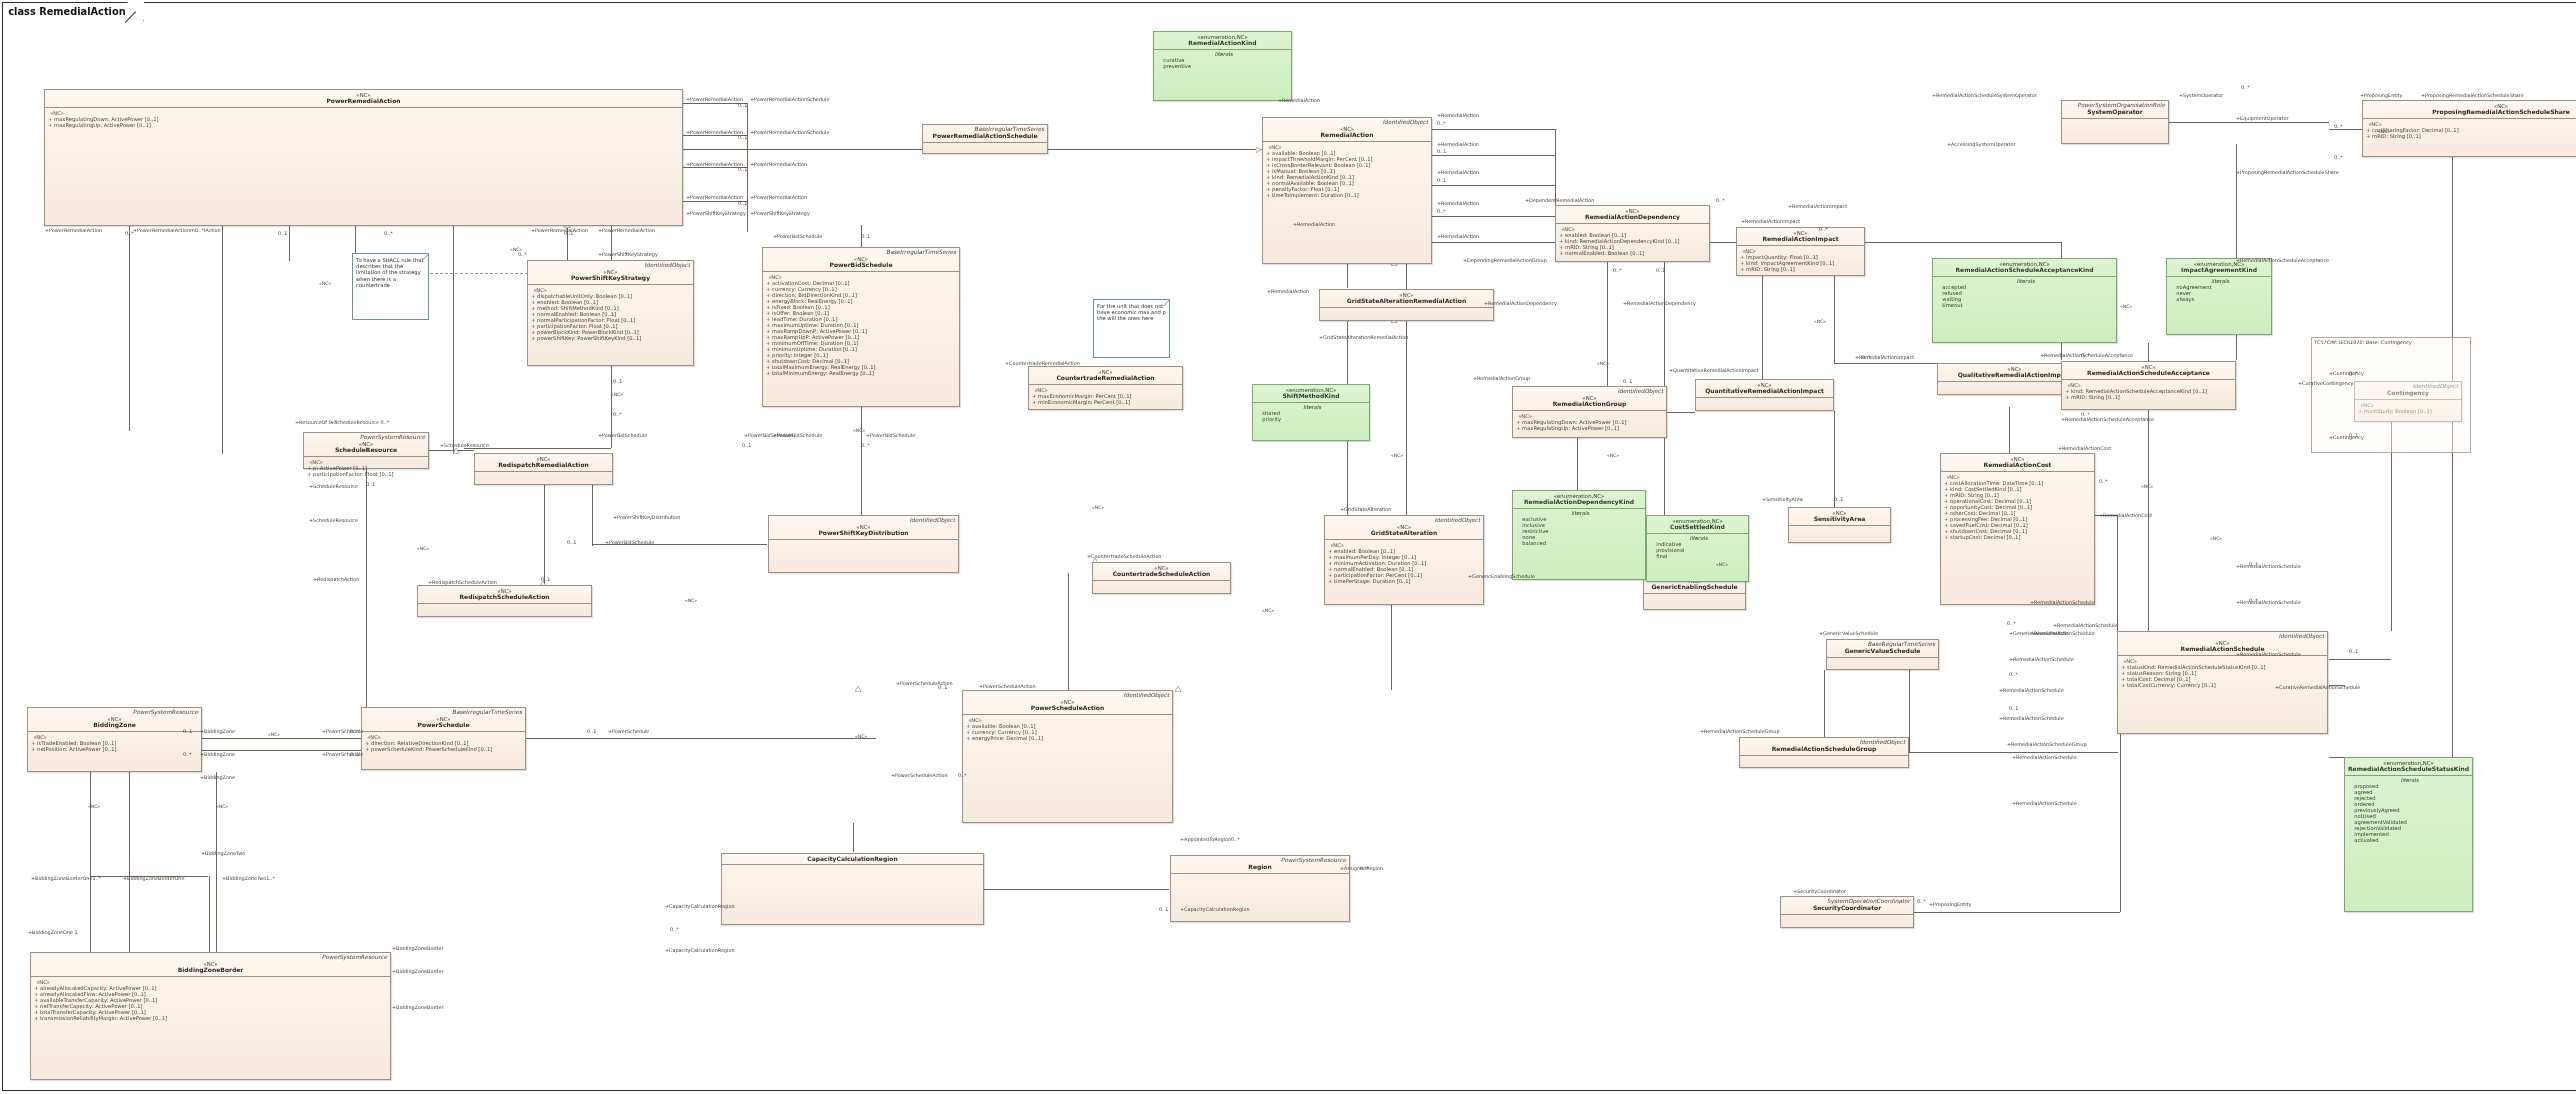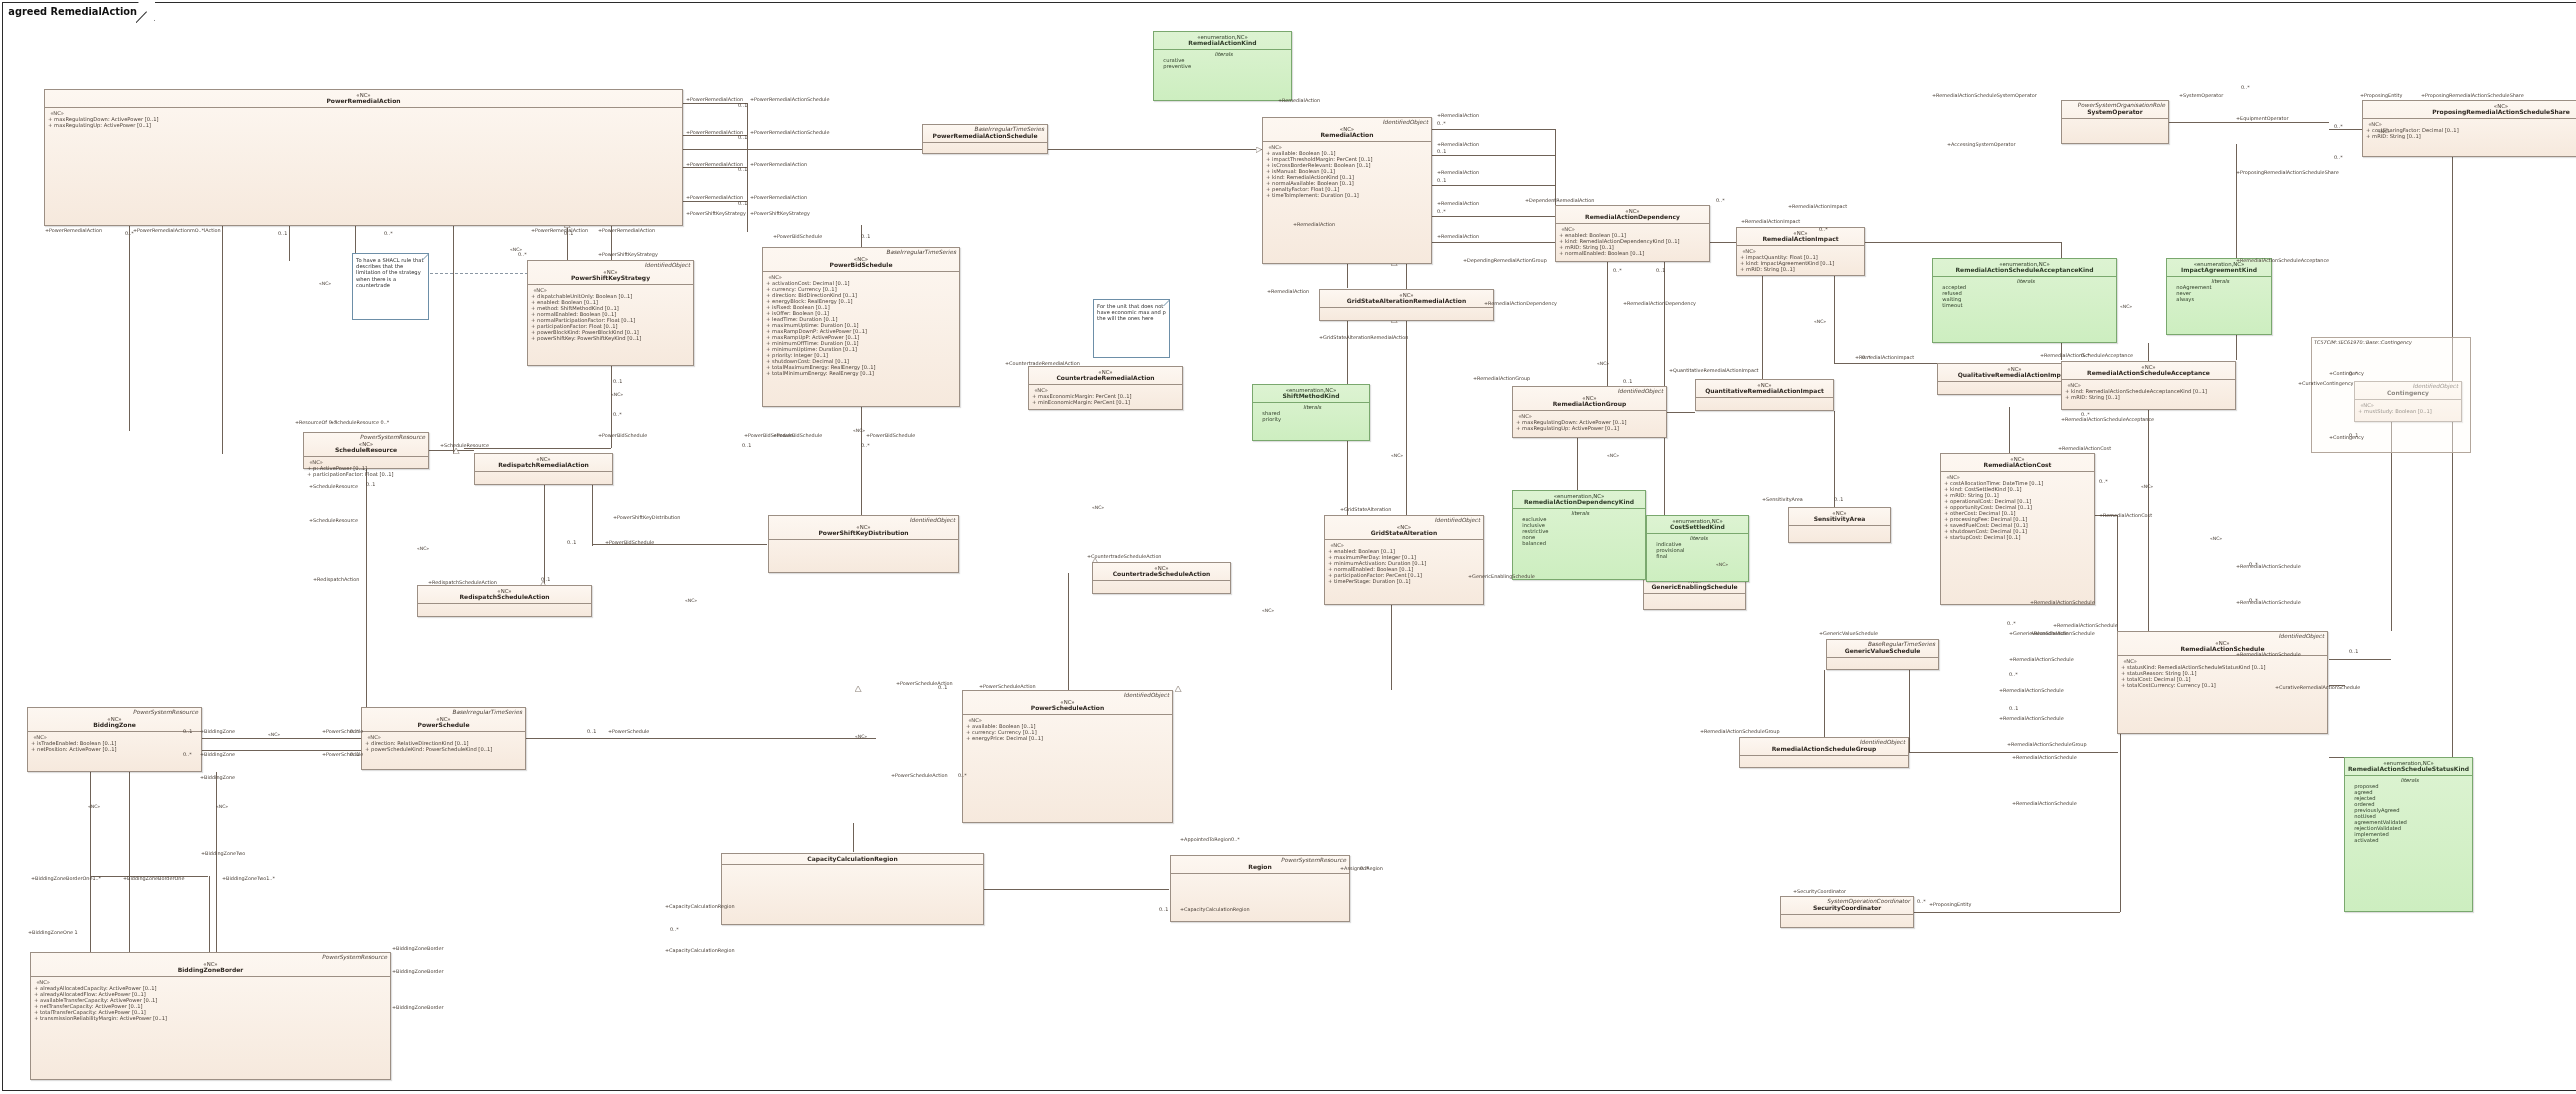--- a/index.html
+++ b/index.html
@@ -64,21 +64,21 @@
   .tri-o{position:absolute;width:6.7px;height:5.7px;}
   .tri-o svg{display:block}
 </style>
 </head>
 <body>
 
 <div id="canvas">
 
   <div class="frame"></div>
   <div class="frame-tab" id="frameTab">
-    <span>agreed RemedialAction</span>
+    <span>class RemedialAction</span>
     <span class="cut">
         <i></i>
       </span>
   </div>
 
   <div id="lines">
       <div class="ln lnh" style="left: 683px; top: 103px; width: 64px;"></div>
       <div class="ln lnh" style="left: 683px; top: 135px; width: 64px;"></div>
       <div class="ln lnh" style="left: 683px; top: 167px; width: 64px;"></div>
       <div class="ln lnh" style="left: 683px; top: 201px; width: 64px;"></div>

